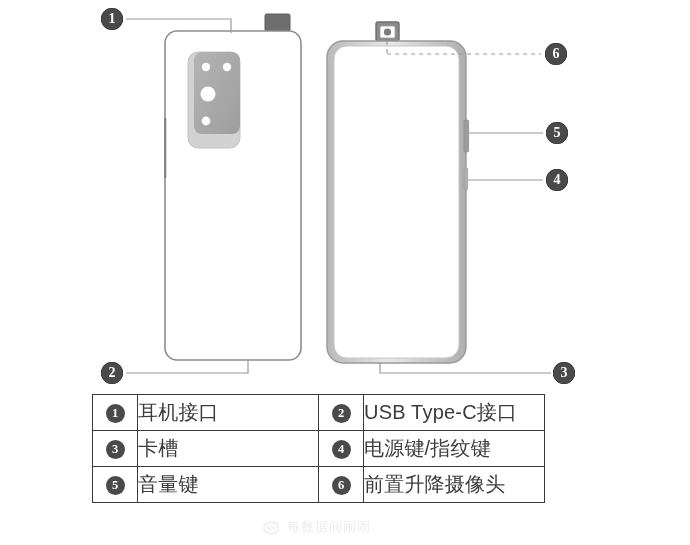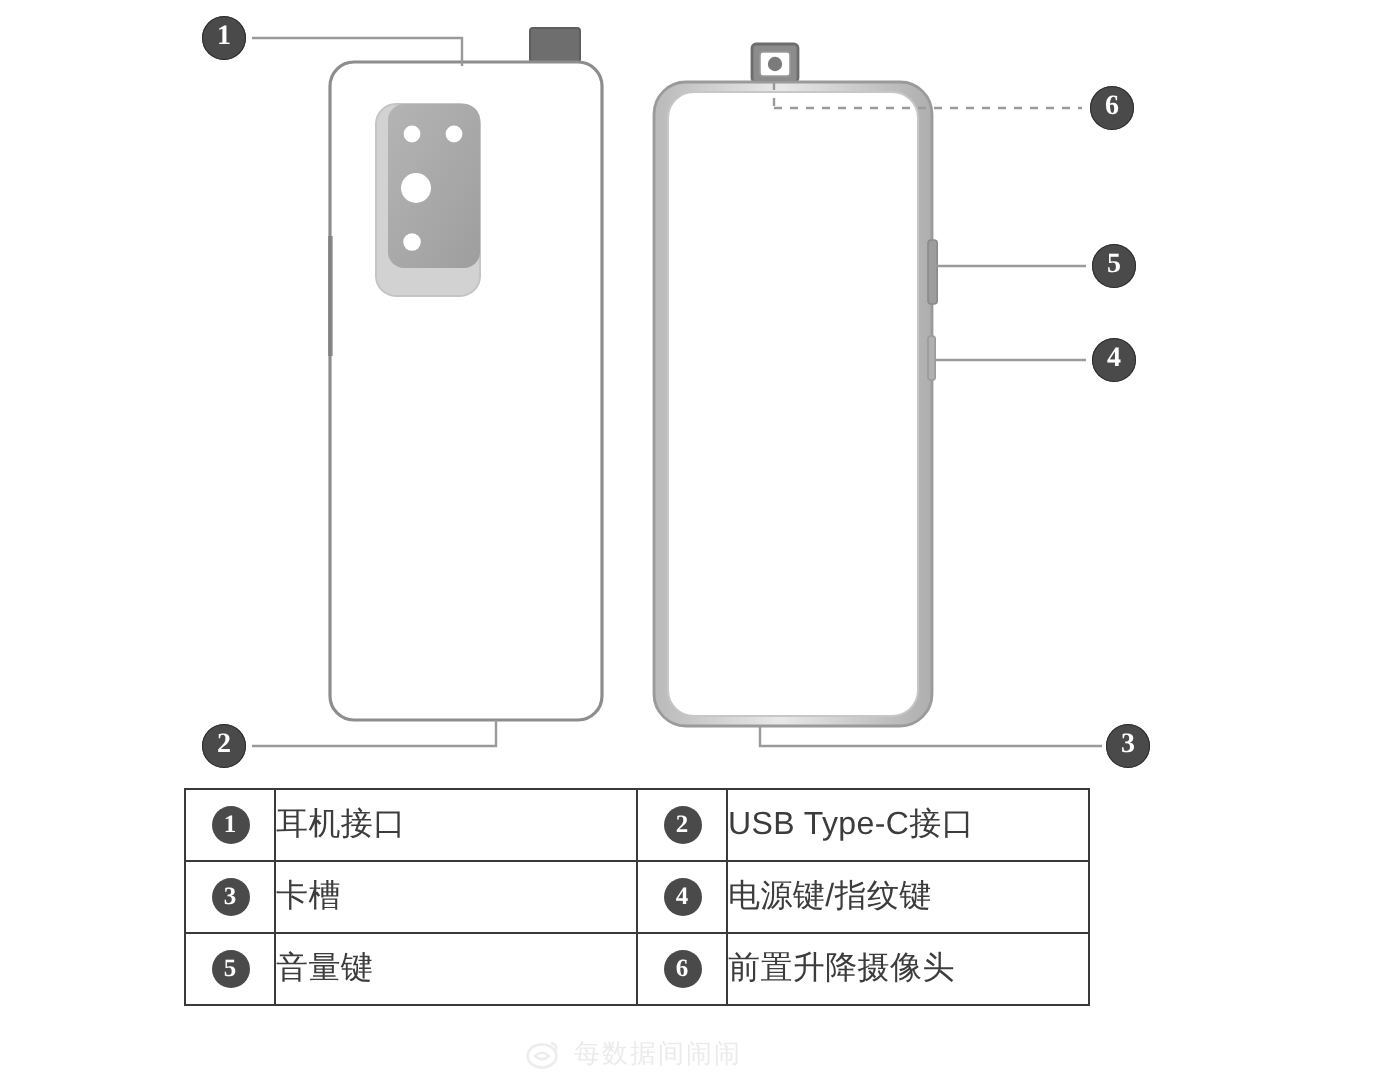--- a/index.html
+++ b/index.html
@@ -60,21 +60,21 @@
     padding: 0;
     vertical-align: middle;
   }
   td.num-cell {
     width: 44px;
     text-align: center;
   }
   td.txt-cell {
     width: 180px;
     padding-left: 10px;
-    font-size: 16px;
+    font-size: 20px;
     letter-spacing: 0.2px;
     color: #3c3c3c;
     white-space: nowrap;
   }
   .badge-inline {
     display: inline-block;
     width: 19px;
     height: 19px;
     border-radius: 50%;
     background: #4a4a4a;

